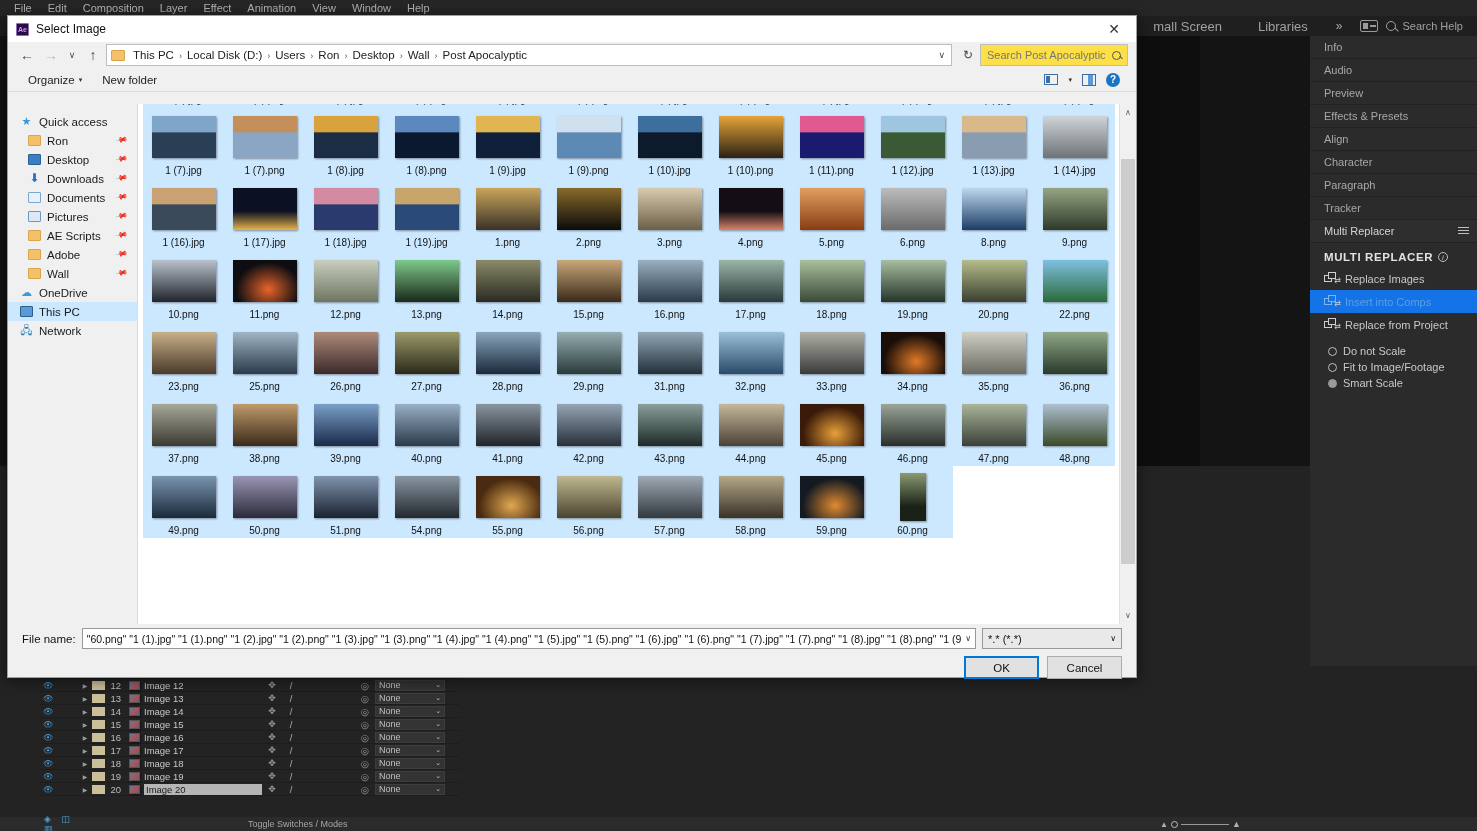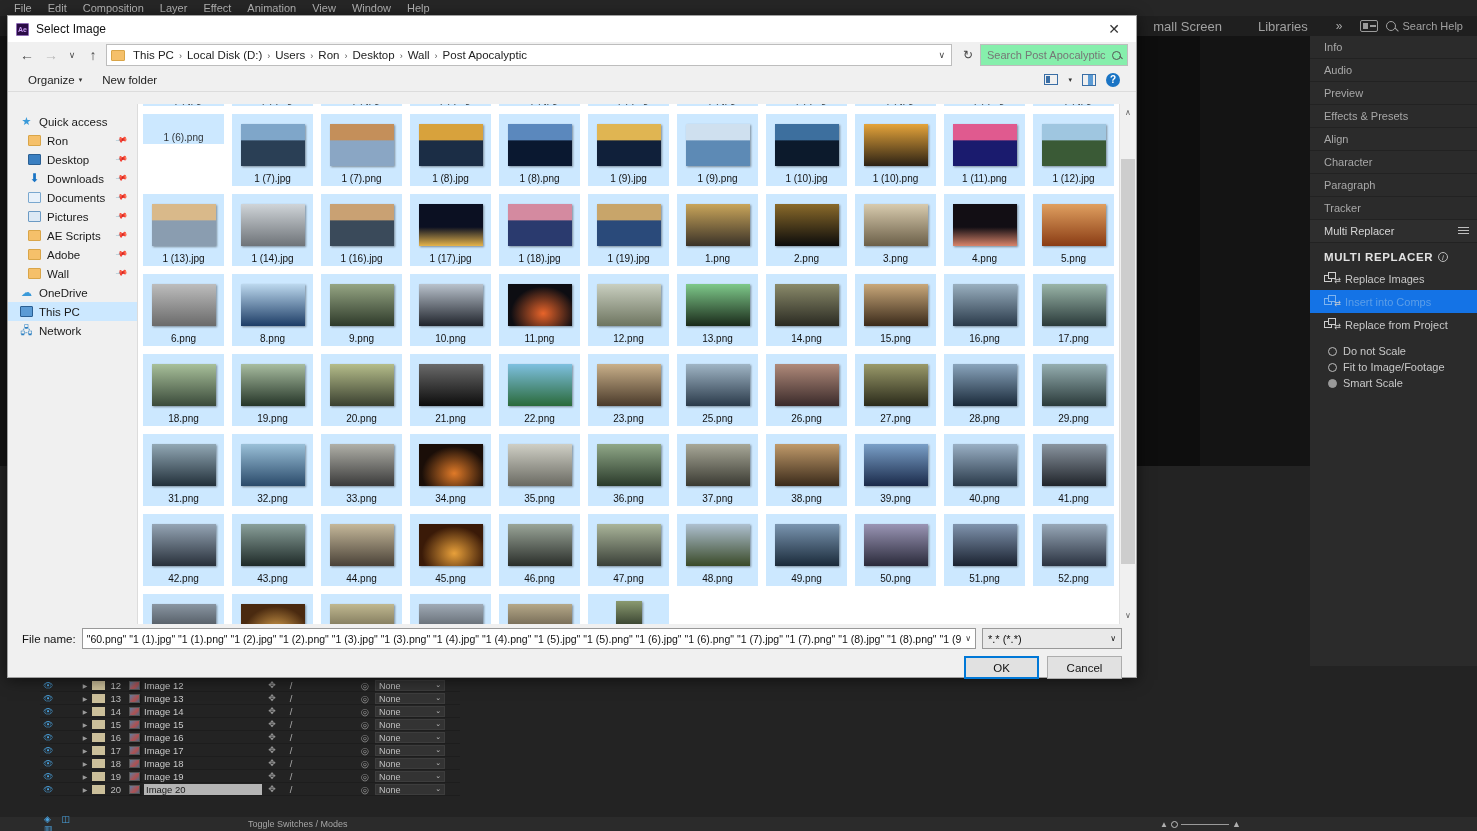--- a/index.html
+++ b/index.html
@@ -102,21 +102,21 @@
   .tl-row .num { width:20px; text-align:right; padding-right:4px; color:#bdbdbd;}
   .tl-row .thumb { width:11px;height:9px;margin:0 4px;background:linear-gradient(135deg,#5c7ea0,#b05050 60%,#4a6b8a); border:1px solid #555;}
   .tl-row .lname { width:118px; color:#c9c9c9; }
   .tl-row .lname.sel { background:#b5b5b5; color:#1a1a1a; padding-left:2px;}
   .tl-row .sw1 { width:20px; text-align:center; color:#9a9a9a; font-size:9px;}
   .tl-row .sw2 { width:18px; text-align:center; color:#b0b0b0; }
   .tl-row .gapcells { width:55px; }
   .tl-row .sw3 { width:20px; text-align:center; color:#9a9a9a; }
   .tl-row .parent {
     width:70px; height:11px; background:#333; border:1px solid #3d3d3d;
-    color:#c0c0c0; font-size:9px; display:flex; 
+    color:#c0c0c0; font-size:9px; display:flex; align-items:center;
     justify-content:space-between; padding:0 3px;
   }
 
   #tl-status {
     position:absolute; left:0; bottom:0; width:1477px; height:14px; background:#2b2b2b;
     display:flex; align-items:center; color:#9a9a9a; font-size:9px;
   }
   #tl-status .sb-icons { width:80px; padding-left:44px; color:#4aa3e0; letter-spacing:4px; font-size:9px;}
   #tl-status .sb-toggle { position:absolute; left:248px; color:#a6a6a6; }
   #tl-status .sb-slider { position:absolute; left:1160px; display:flex; align-items:center; gap:3px; }
@@ -158,21 +158,21 @@
     margin-right:4px; overflow:hidden;
   }
   #crumbbar .cfolder {
     width:14px;height:11px;background:#f5c06a;border:1px solid #d9a548;border-radius:1px;margin-right:4px;
   }
   #crumbbar .crumb { padding:0 4px; white-space:nowrap; }
   #crumbbar .sep { color:#555; font-size:9px; padding:0 1px; }
   #crumbbar .end { margin-left:auto; display:flex; align-items:center; gap:6px; padding-right:2px; color:#444;}
   #refreshbtn { width:20px;height:22px;display:flex;align-items:center;justify-content:center;color:#444;font-size:12px;}
   #searchbox {
-    width:148px;height:22px;background:#86efac;border:1px solid #bdbdbd;
+    width:148px;height:22px;background:#fde047;border:1px solid #bdbdbd;
     display:flex;align-items:center;justify-content:space-between;padding:0 6px;
     font-size:11px;color:#767676;
   }
   #searchbox .mag2 { width:9px;height:9px;border:1.3px solid #555;border-radius:50%;position:relative;}
   #searchbox .mag2:after{content:"";position:absolute;width:4px;height:1.3px;background:#555;transform:rotate(45deg);right:-3px;bottom:0;}
 
   #dlg-toolbar {
     height:24px; background:#f0f0f0; display:flex; align-items:center;
     padding:0 10px; font-size:11.5px; color:#222; border-bottom:1px solid #dcdcdc;
   }
@@ -209,21 +209,20 @@
   .ic.cloud { color:#3a9ad9; font-size:11px; width:13px; text-align:center;line-height:11px;}
   .ic.pc { background:#5b9bd5;border:1px solid #2a5f93;border-radius:1px;}
   .ic.net { color:#2a7fc1; font-size:11px; width:13px; text-align:center;line-height:11px;}
 
   
   #filepane { flex:1; background:#ffffff; position:relative; overflow:hidden; }
   #grid {
     position:absolute; left:0; top:-28px; right:18px; bottom:0;
     display:flex; flex-wrap:wrap; align-content:flex-start;
     padding-left:5px;
-    gap:8px;
   }
   .cell {
     width:81px; height:72px; display:flex; flex-direction:column;
     align-items:center; justify-content:flex-end; padding-bottom:2px;
   }
   .cell.sel { background:#cce8ff; }
   .thumbwrap { height:50px; display:flex; align-items:center; justify-content:center; width:100%;}
   .thumb {
     box-shadow:1px 1px 2px rgba(0,0,0,.4);
     background-size:cover; background-position:center;
@@ -893,26 +892,20 @@
             <div class="cap">19.png</div>
           </div>
           <div class="cell sel">
             <div class="thumbwrap">
               <div class="thumb" style="width: 64px; height: 42px; background-image: linear-gradient(rgb(181, 189, 138) 0%, rgb(58, 64, 48) 100%);"></div>
             </div>
             <div class="cap">20.png</div>
           </div>
           <div class="cell sel">
             <div class="thumbwrap">
-              <div class="thumb" style="width: 64px; height: 42px; background-image: linear-gradient(rgb(106, 106, 106) 0%, rgb(12, 12, 12) 100%);"></div>
-            </div>
-            <div class="cap">21.png</div>
-          </div>
-          <div class="cell sel">
-            <div class="thumbwrap">
               <div class="thumb" style="width: 64px; height: 42px; background-image: linear-gradient(rgb(126, 192, 224) 0%, rgb(42, 106, 58) 100%);"></div>
             </div>
             <div class="cap">22.png</div>
           </div>
           <div class="cell sel">
             <div class="thumbwrap">
               <div class="thumb" style="width: 64px; height: 42px; background-image: linear-gradient(rgb(201, 176, 138) 0%, rgb(74, 58, 42) 100%);"></div>
             </div>
             <div class="cap">23.png</div>
           </div>
@@ -1067,26 +1060,20 @@
             <div class="cap">50.png</div>
           </div>
           <div class="cell sel">
             <div class="thumbwrap">
               <div class="thumb" style="width: 64px; height: 42px; background-image: linear-gradient(rgb(128, 148, 174) 0%, rgb(26, 34, 48) 100%);"></div>
             </div>
             <div class="cap">51.png</div>
           </div>
           <div class="cell sel">
             <div class="thumbwrap">
-              <div class="thumb" style="width: 64px; height: 42px; background-image: linear-gradient(rgb(152, 168, 184) 0%, rgb(42, 50, 64) 100%);"></div>
-            </div>
-            <div class="cap">52.png</div>
-          </div>
-          <div class="cell sel">
-            <div class="thumbwrap">
               <div class="thumb" style="width: 64px; height: 42px; background-image: linear-gradient(rgb(138, 150, 162) 0%, rgb(34, 40, 46) 100%);"></div>
             </div>
             <div class="cap">54.png</div>
           </div>
           <div class="cell sel">
             <div class="thumbwrap">
               <div class="thumb" style="width: 64px; height: 42px; background-image: radial-gradient(at 55% 70%, rgb(224, 168, 80) 0%, rgb(74, 42, 16) 65%);"></div>
             </div>
             <div class="cap">55.png</div>
           </div>
@@ -1100,20 +1087,26 @@
             <div class="thumbwrap">
               <div class="thumb" style="width: 64px; height: 42px; background-image: linear-gradient(rgb(160, 170, 181) 0%, rgb(50, 56, 62) 100%);"></div>
             </div>
             <div class="cap">57.png</div>
           </div>
           <div class="cell sel">
             <div class="thumbwrap">
               <div class="thumb" style="width: 64px; height: 42px; background-image: linear-gradient(rgb(181, 168, 136) 0%, rgb(58, 50, 40) 100%);"></div>
             </div>
             <div class="cap">58.png</div>
+          </div>
+          <div class="cell sel">
+            <div class="thumbwrap">
+              <div class="thumb" style="width: 64px; height: 42px; background-image: radial-gradient(at 55% 70%, rgb(224, 138, 48) 0%, rgb(20, 26, 34) 65%);"></div>
+            </div>
+            <div class="cap">59.png</div>
           </div>
           <div class="cell sel">
             <div class="thumbwrap">
               <div class="thumb" style="width: 26px; height: 48px; background-image: linear-gradient(rgb(138, 154, 112) 0%, rgb(26, 34, 24) 70%);"></div>
             </div>
             <div class="cap">60.png</div>
           </div>
         </div>
       <div id="vscroll">
         <div class="arrow">∧</div>

